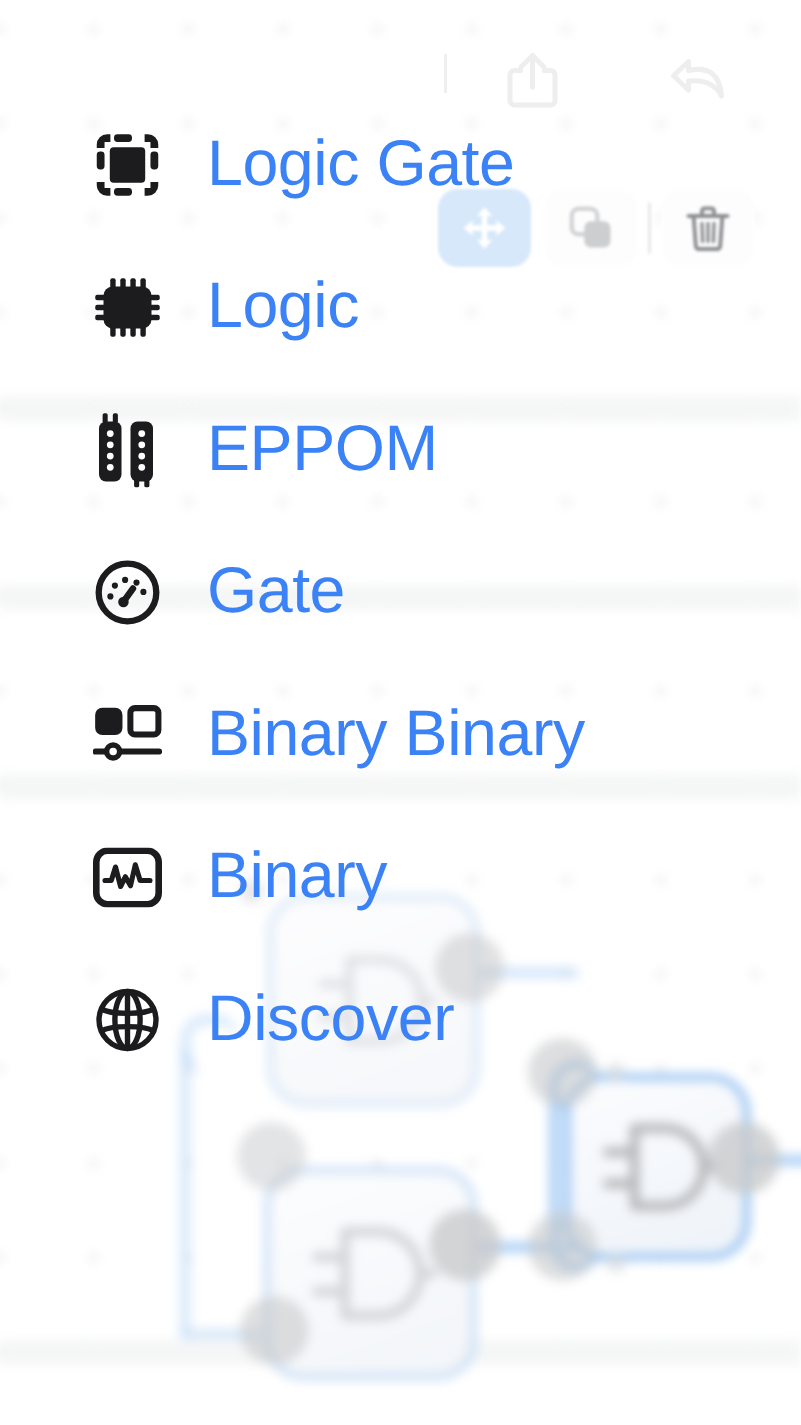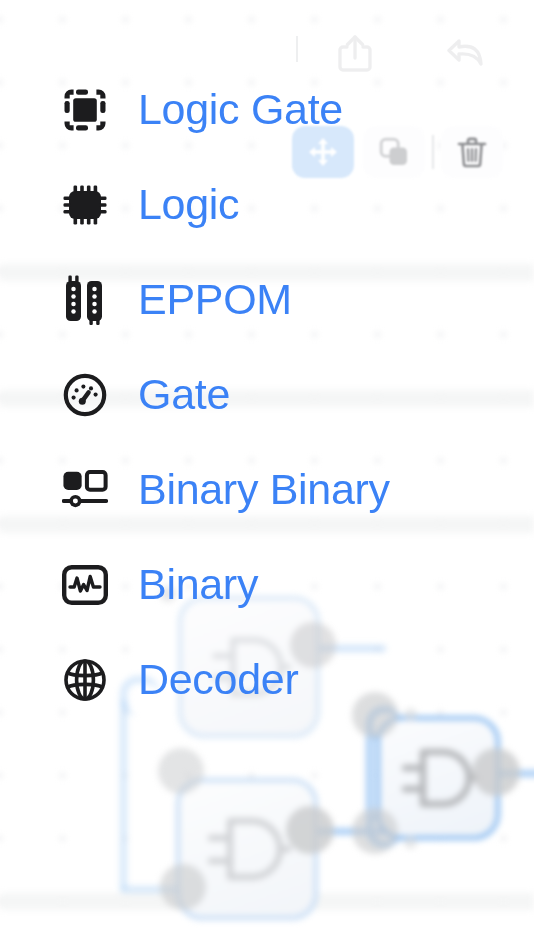--- a/index.html
+++ b/index.html
@@ -374,16 +374,16 @@
       <svg width="44" height="44" viewBox="0 0 44 44" aria-hidden="true">
         <g fill="none" stroke="#1c1c1e" stroke-width="3.6">
           <circle cx="22" cy="22" r="19"></circle>
           <ellipse cx="22" cy="22" rx="8.4" ry="19"></ellipse>
           <line x1="22" y1="3" x2="22" y2="41"></line>
           <path d="M4.4 14.6 C11 18.6 33 18.6 39.6 14.6"></path>
           <path d="M4.4 29.4 C11 25.4 33 25.4 39.6 29.4"></path>
         </g>
       </svg>
     </span>
-    <span class="menu-label">Decoder</span>
+    <span class="menu-label">Discover</span>
   </div>
 
 </div>
 
 </body></html>

